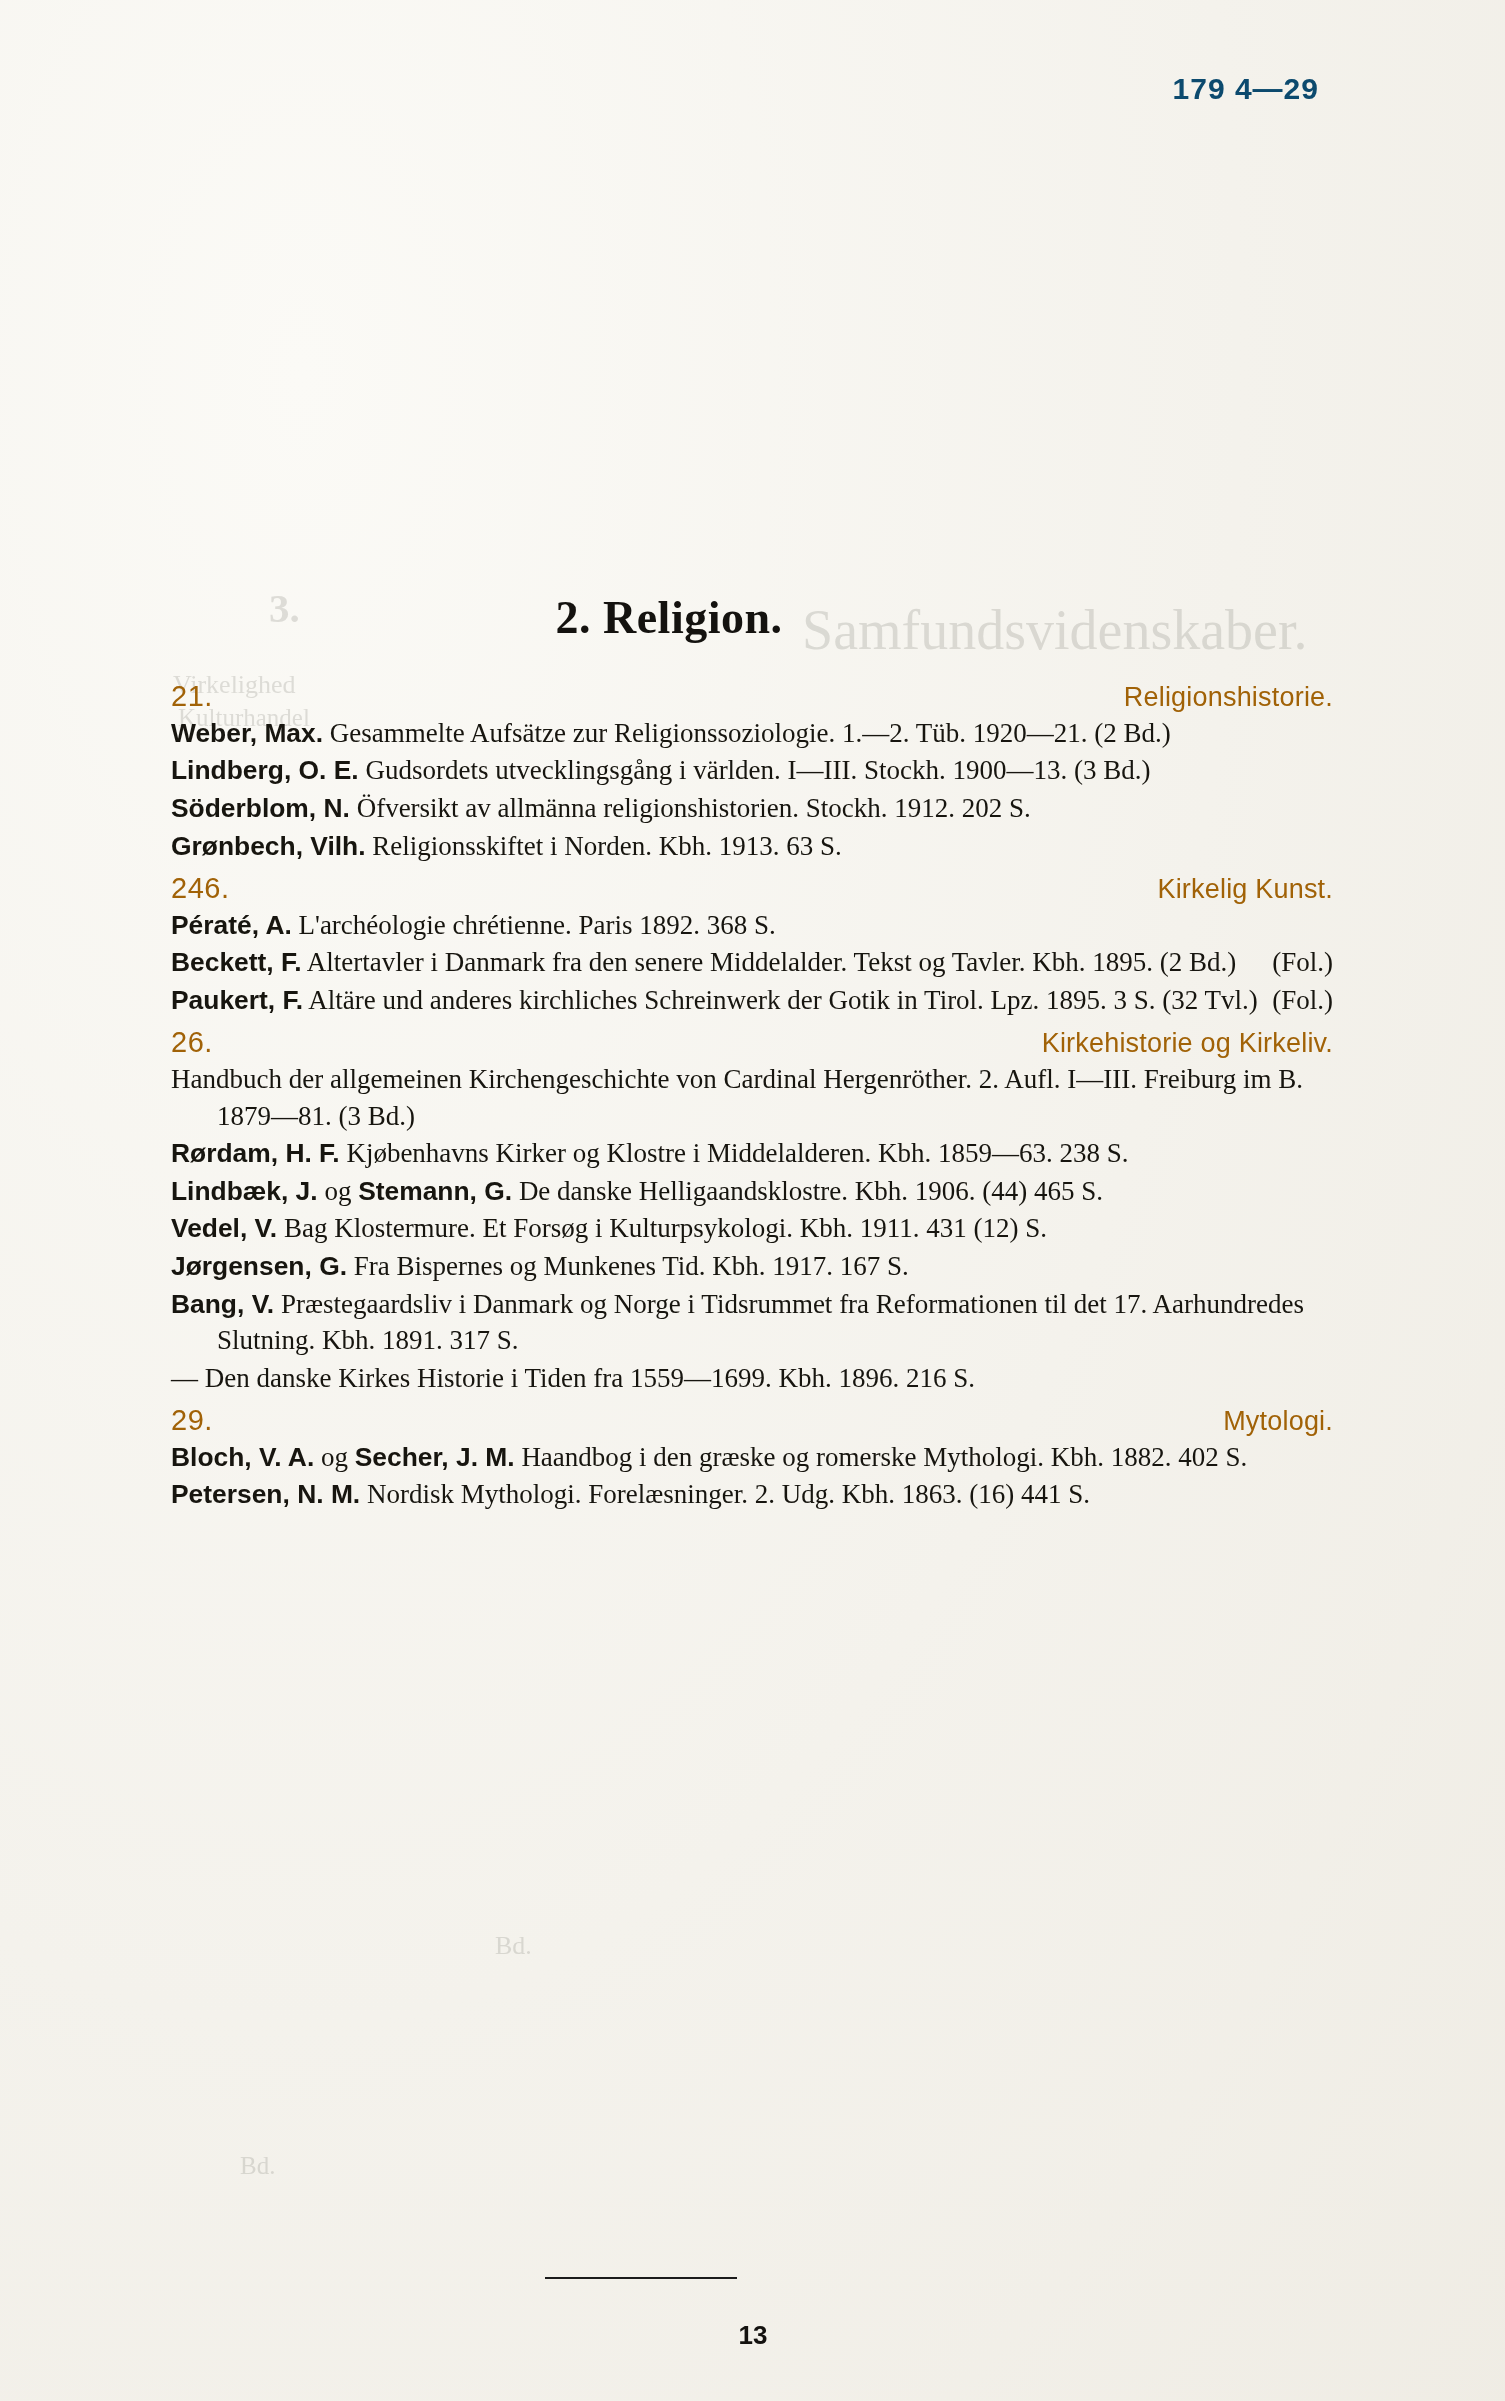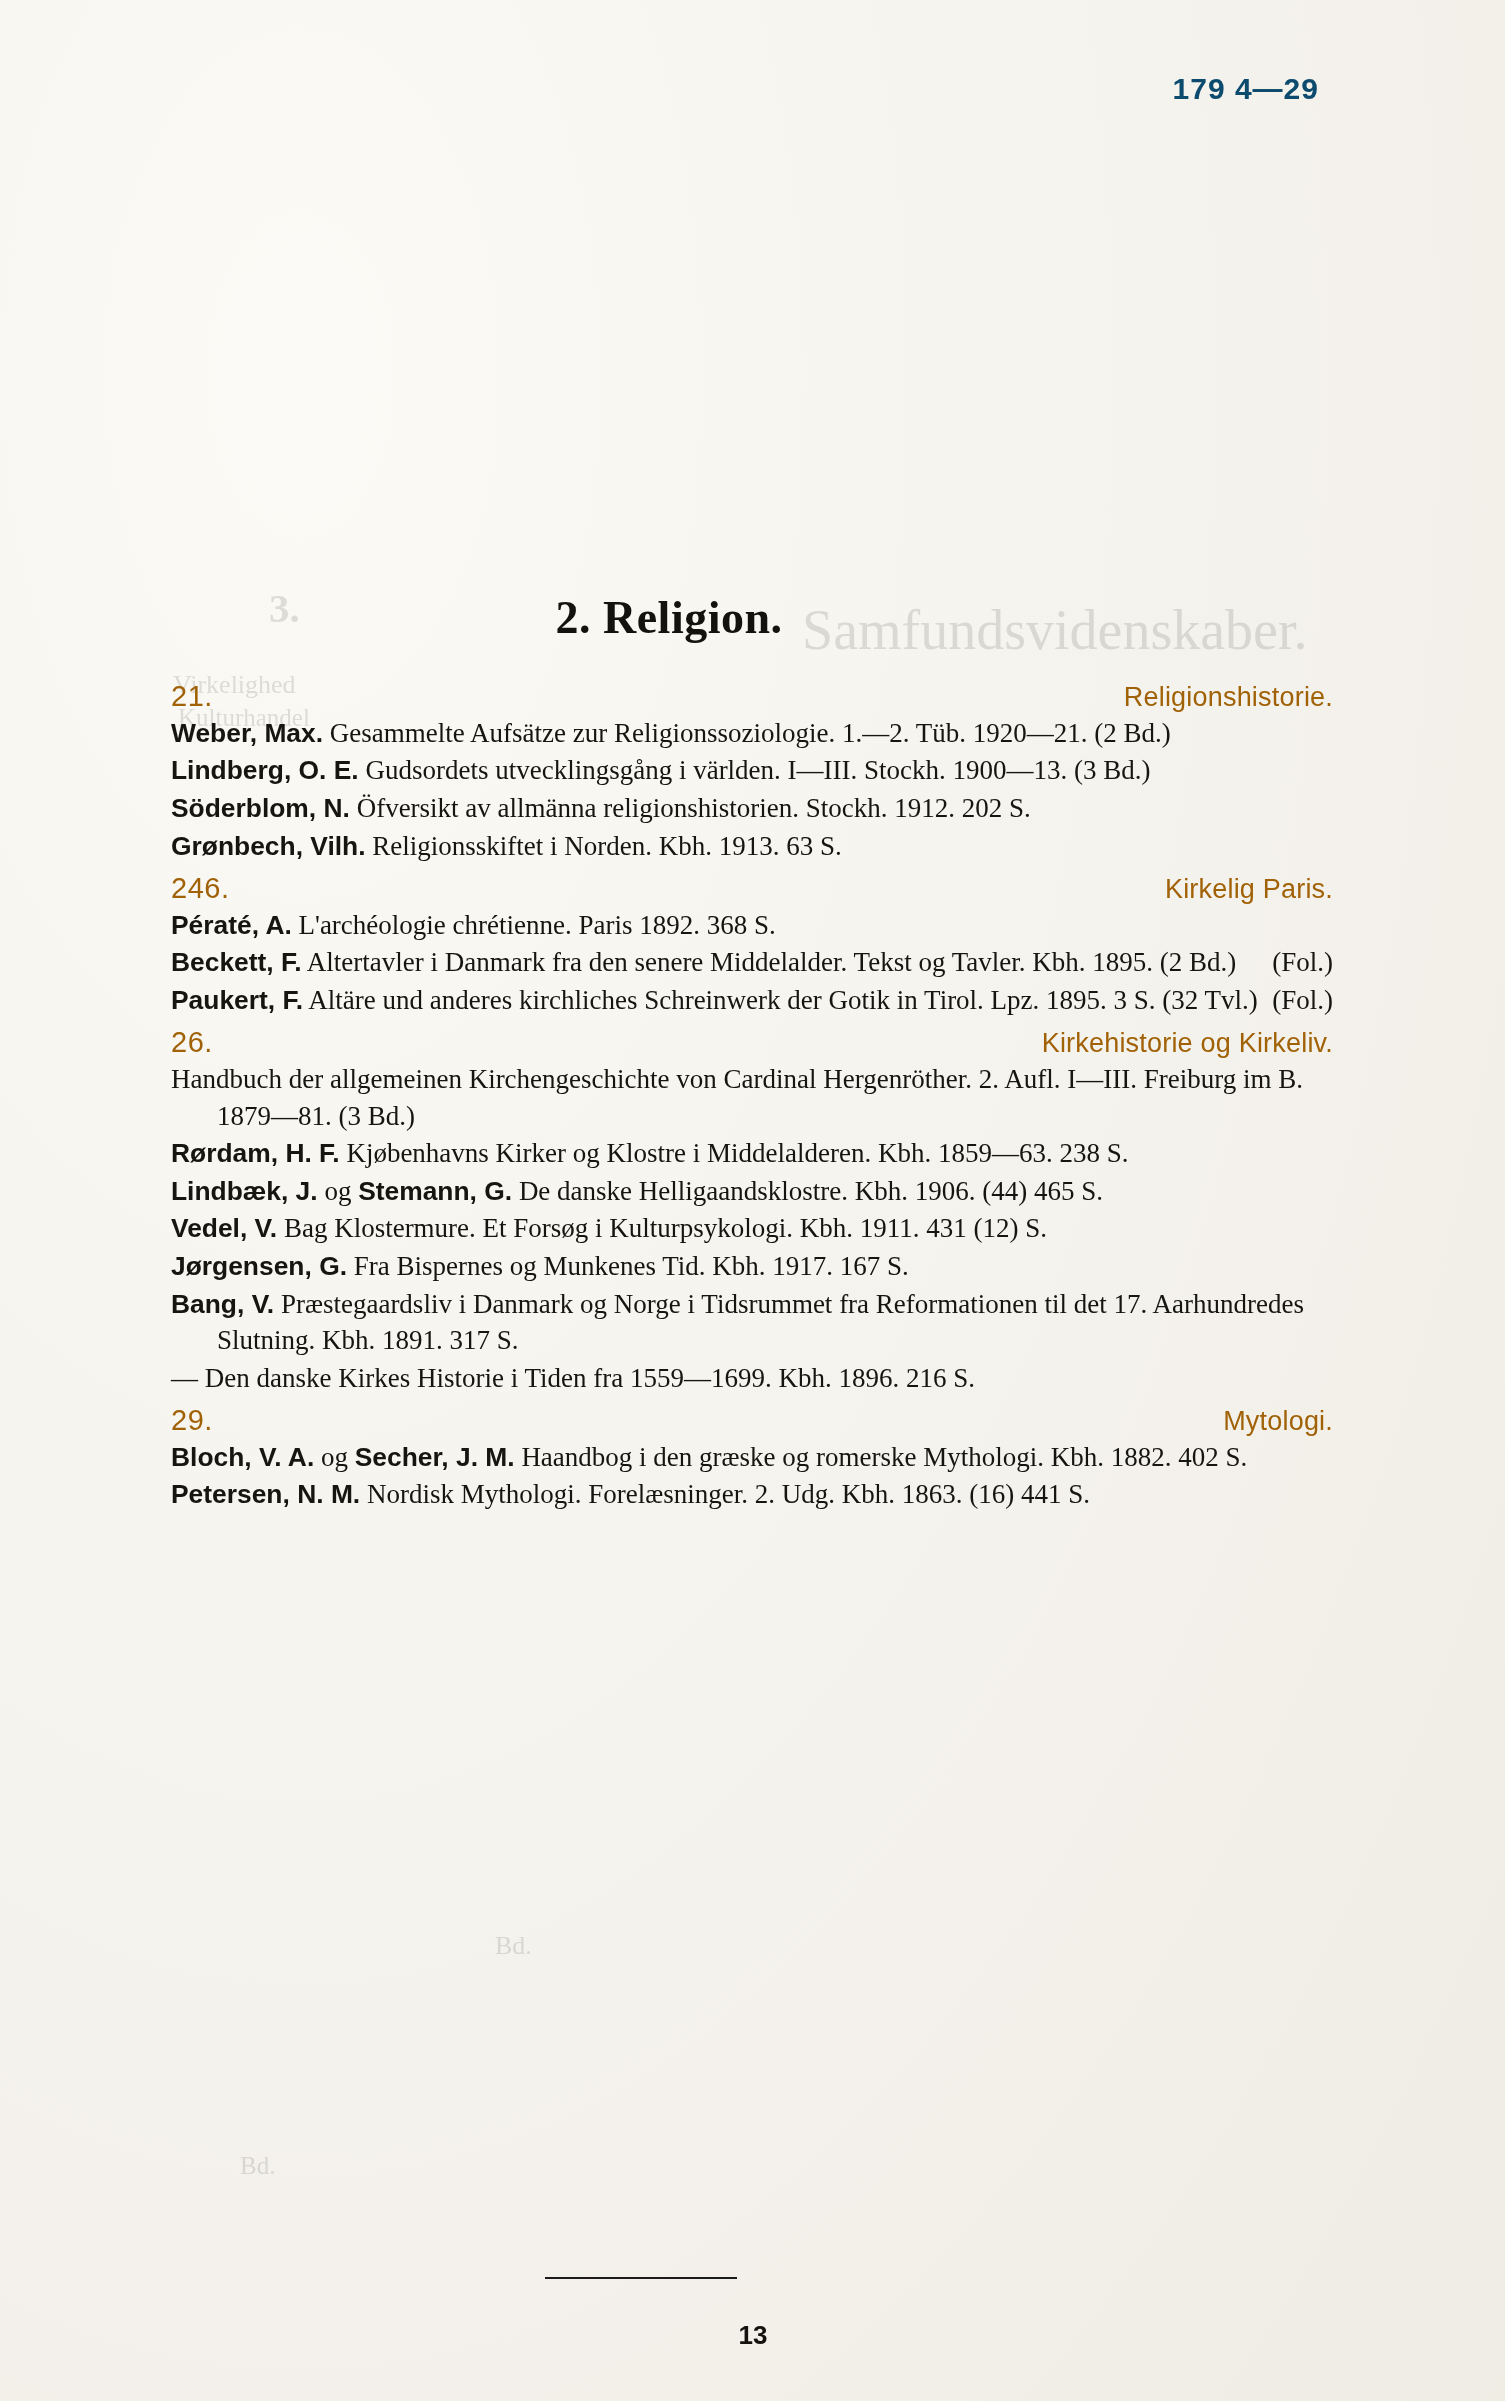--- a/index.html
+++ b/index.html
@@ -189,21 +189,21 @@
       </div>
       <div class="entry">
         <span class="author">Söderblom, N.</span><span> Öfversikt av allmänna religionshistorien.  Stockh. 1912.  202 S.</span>
       </div>
       <div class="entry">
         <span class="author">Grønbech, Vilh.</span><span> Religionsskiftet i Norden.  Kbh. 1913.  63 S.</span>
       </div>
 
       <div class="section-head">
         <span class="num">246.</span>
-        <span class="name">Kirkelig Paris.</span>
+        <span class="name">Kirkelig Kunst.</span>
       </div>
       <div class="entry">
         <span class="author">Pératé, A.</span><span> L'archéologie chrétienne.  Paris 1892.  368 S.</span>
       </div>
       <div class="entry">
         <span class="fol">(Fol.)</span><span class="author">Beckett, F.</span><span> Altertavler i Danmark fra den senere Middelalder. Tekst og Tavler.  Kbh. 1895.  (2 Bd.)</span>
       </div>
       <div class="entry">
         <span class="fol">(Fol.)</span><span class="author">Paukert, F.</span><span> Altäre und anderes kirchliches Schreinwerk der Gotik in Tirol.  Lpz. 1895.  3 S.  (32 Tvl.)</span>
       </div>

